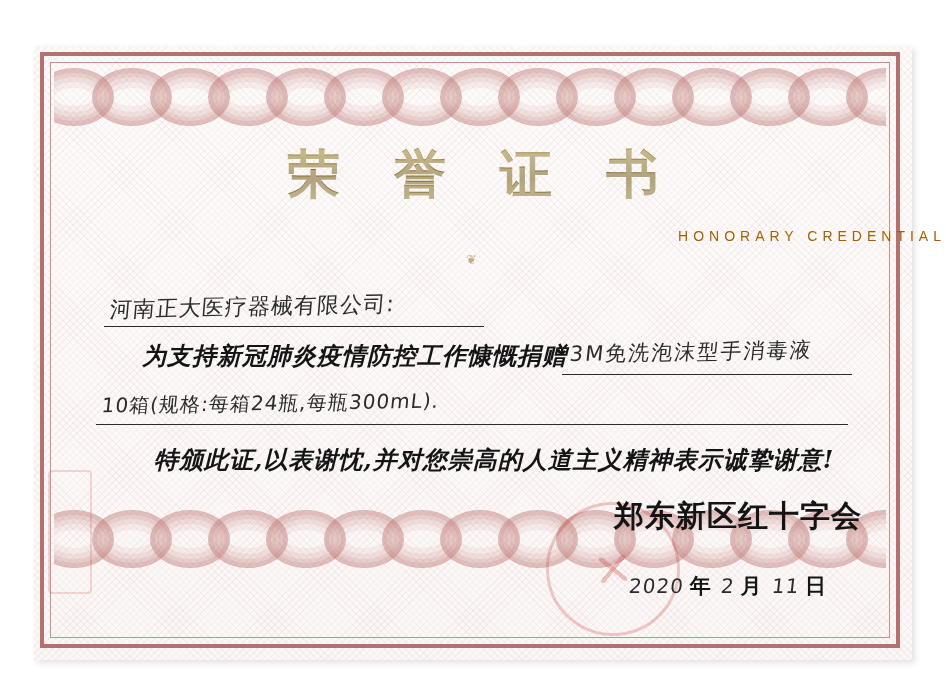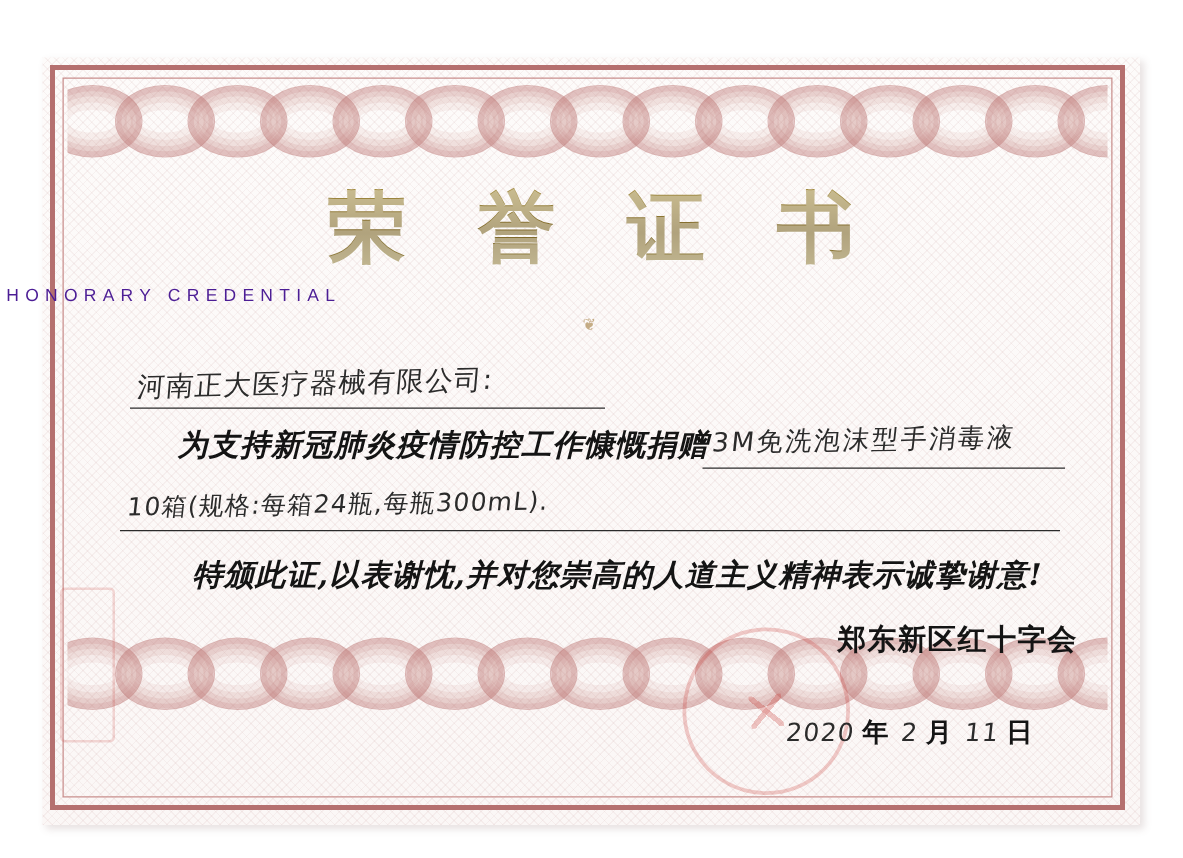--- a/index.html
+++ b/index.html
@@ -96,42 +96,42 @@
   }
 
   
   .title-zh {
     position: absolute;
     left: 0;
     right: 0;
     top: 140px;
     text-align: center;
     font-family: "DejaVu Serif", serif;
-    font-size: 62px;
+    font-size: 52px;
     font-weight: bold;
     letter-spacing: 18px;
     text-indent: 18px;
     color: #8a7434;
     background: linear-gradient(180deg, #b09a4e 0%, #7d6627 55%, #a08f52 100%);
     -webkit-background-clip: text;
     background-clip: text;
     -webkit-text-fill-color: transparent;
     text-shadow: 0 1px 0 rgba(255,255,255,0.4);
   }
   .title-en {
     position: absolute;
     left: 0;
     right: 0;
     top: 228px;
-    text-align: left;
+    text-align: right;
     font-family: "Liberation Sans", sans-serif;
     font-size: 14px;
     letter-spacing: 5px;
     text-indent: 5px;
-    color: #4c1d95;
+    color: #a16207;
   }
 
   
   .body-area {
     position: absolute;
     left: 96px;
     top: 290px;
     width: 760px;
     color: #1c1c1c;
   }
@@ -220,21 +220,21 @@
     height: 56px;
   }
   .thanks-row .printed { left: 58px; }
 
   
   .signer {
     position: absolute;
     right: 84px;
     top: 496px;
     font-family: Liberation Mono, monospace;
-    font-size: 23px;
+    font-size: 30px;
     font-weight: bold;
     color: #141414;
     letter-spacing: 1px;
     margin-left: 24px;
   }
   .signer-sub {
     position: absolute;
     right: 44px;
     top: 534px;
     font-family: "DejaVu Serif", serif;

